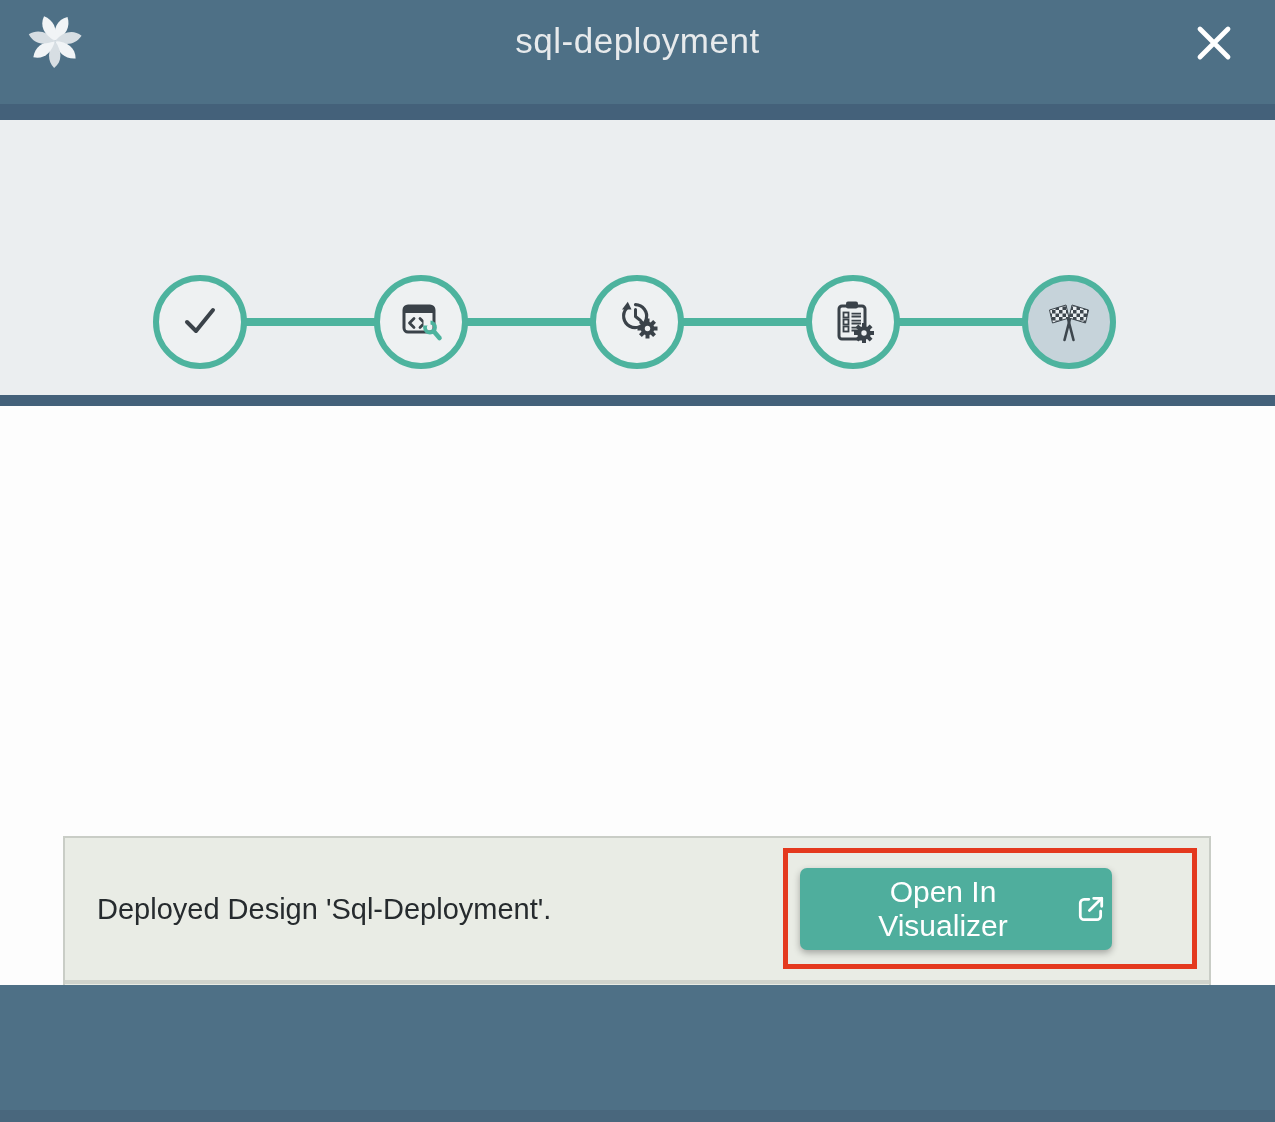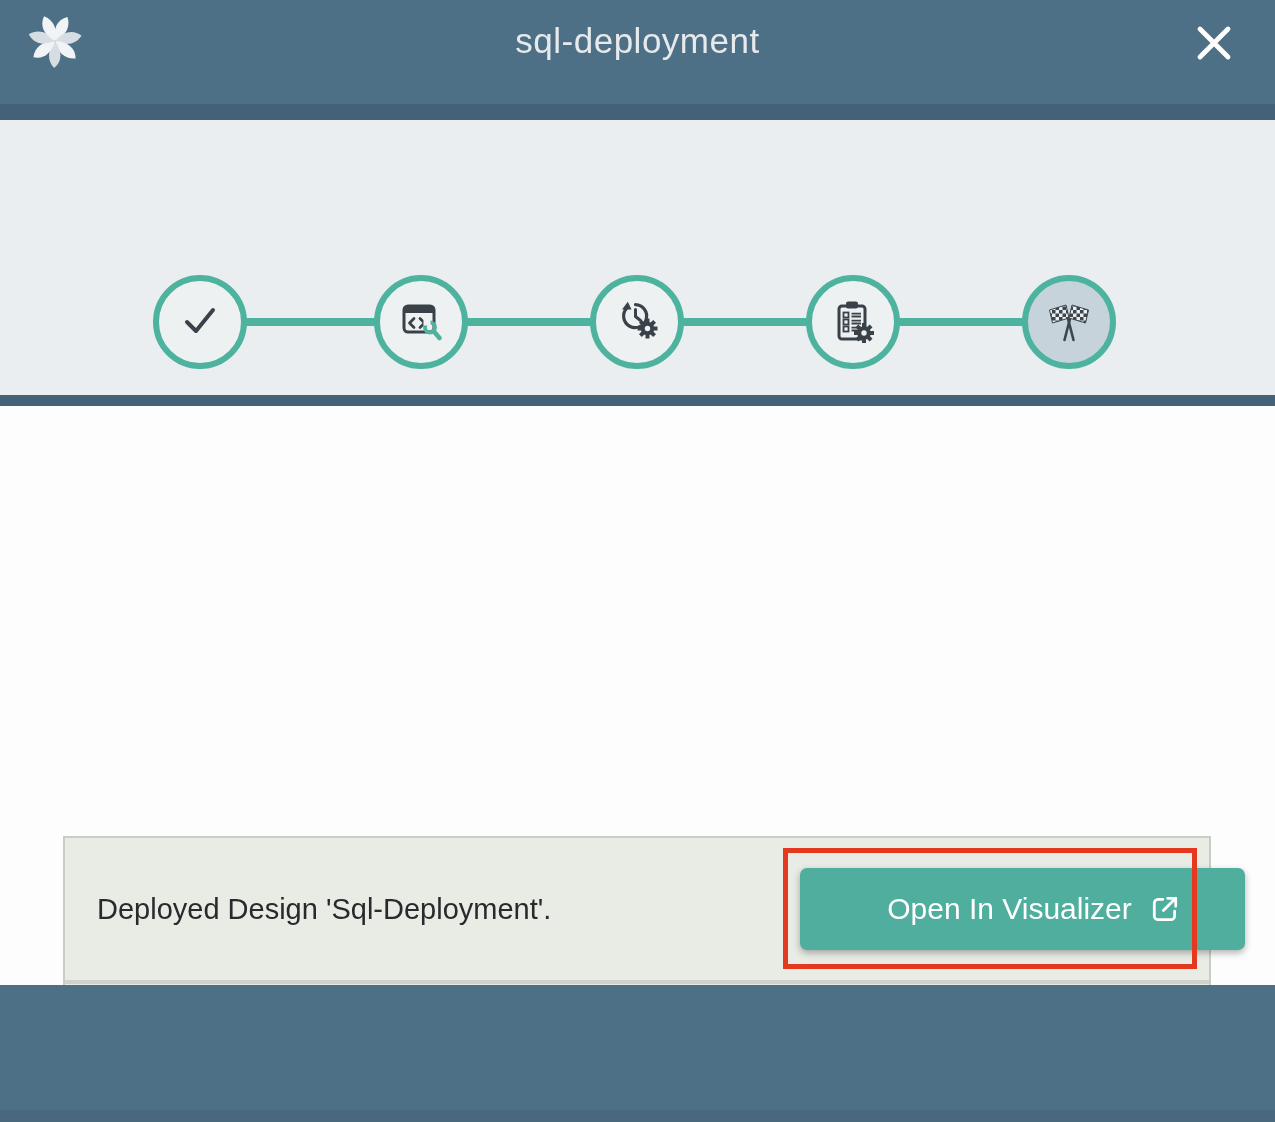--- a/index.html
+++ b/index.html
@@ -32,21 +32,21 @@
      box-sizing:border-box;}
   .card-msg{font-size:29px;color:#262b2e;}
   .row{height:120px;margin-top:4px;background:#e9ece5;display:flex;align-items:center;
      padding-left:32px;box-sizing:border-box;}
   .row .ricon{width:48px;height:48px;flex:0 0 48px;}
   .row .rtext{margin-left:30px;font-size:30px;color:#1d2124;}
 
   .annotation{position:absolute;border:5px solid #e4391e;box-sizing:border-box;}
   #anno-visualizer{left:783px;top:442px;width:414px;height:121px;}
 
-  .btn-visualizer{position:absolute;left:800px;top:462px;width:445px;height:82px;
+  .btn-visualizer{position:absolute;left:800px;top:462px;width:312px;height:82px;
      background:#4fae9d;border:none;border-radius:7px;color:#fff;font-size:30px;
      font-family:"Liberation Sans",sans-serif;display:flex;align-items:center;
      justify-content:center;gap:18px;cursor:pointer;box-shadow:0 3px 7px rgba(0,0,0,.30);padding-left:28px;}
 
   
   .footer{position:absolute;top:985px;left:0;width:1275px;height:125px;background:#4e7086;}
   .footer-strip{position:absolute;top:1110px;left:0;width:1275px;height:12px;background:#49677d;}
 </style>
 </head>
 <body>

